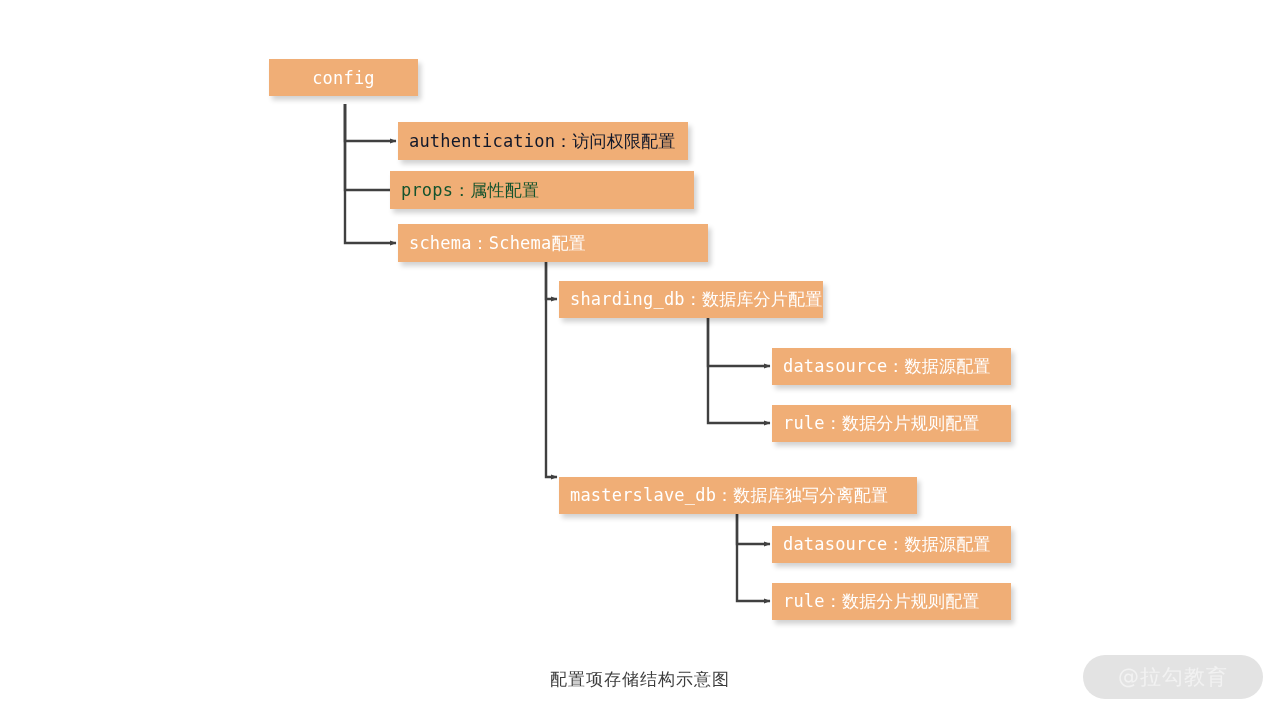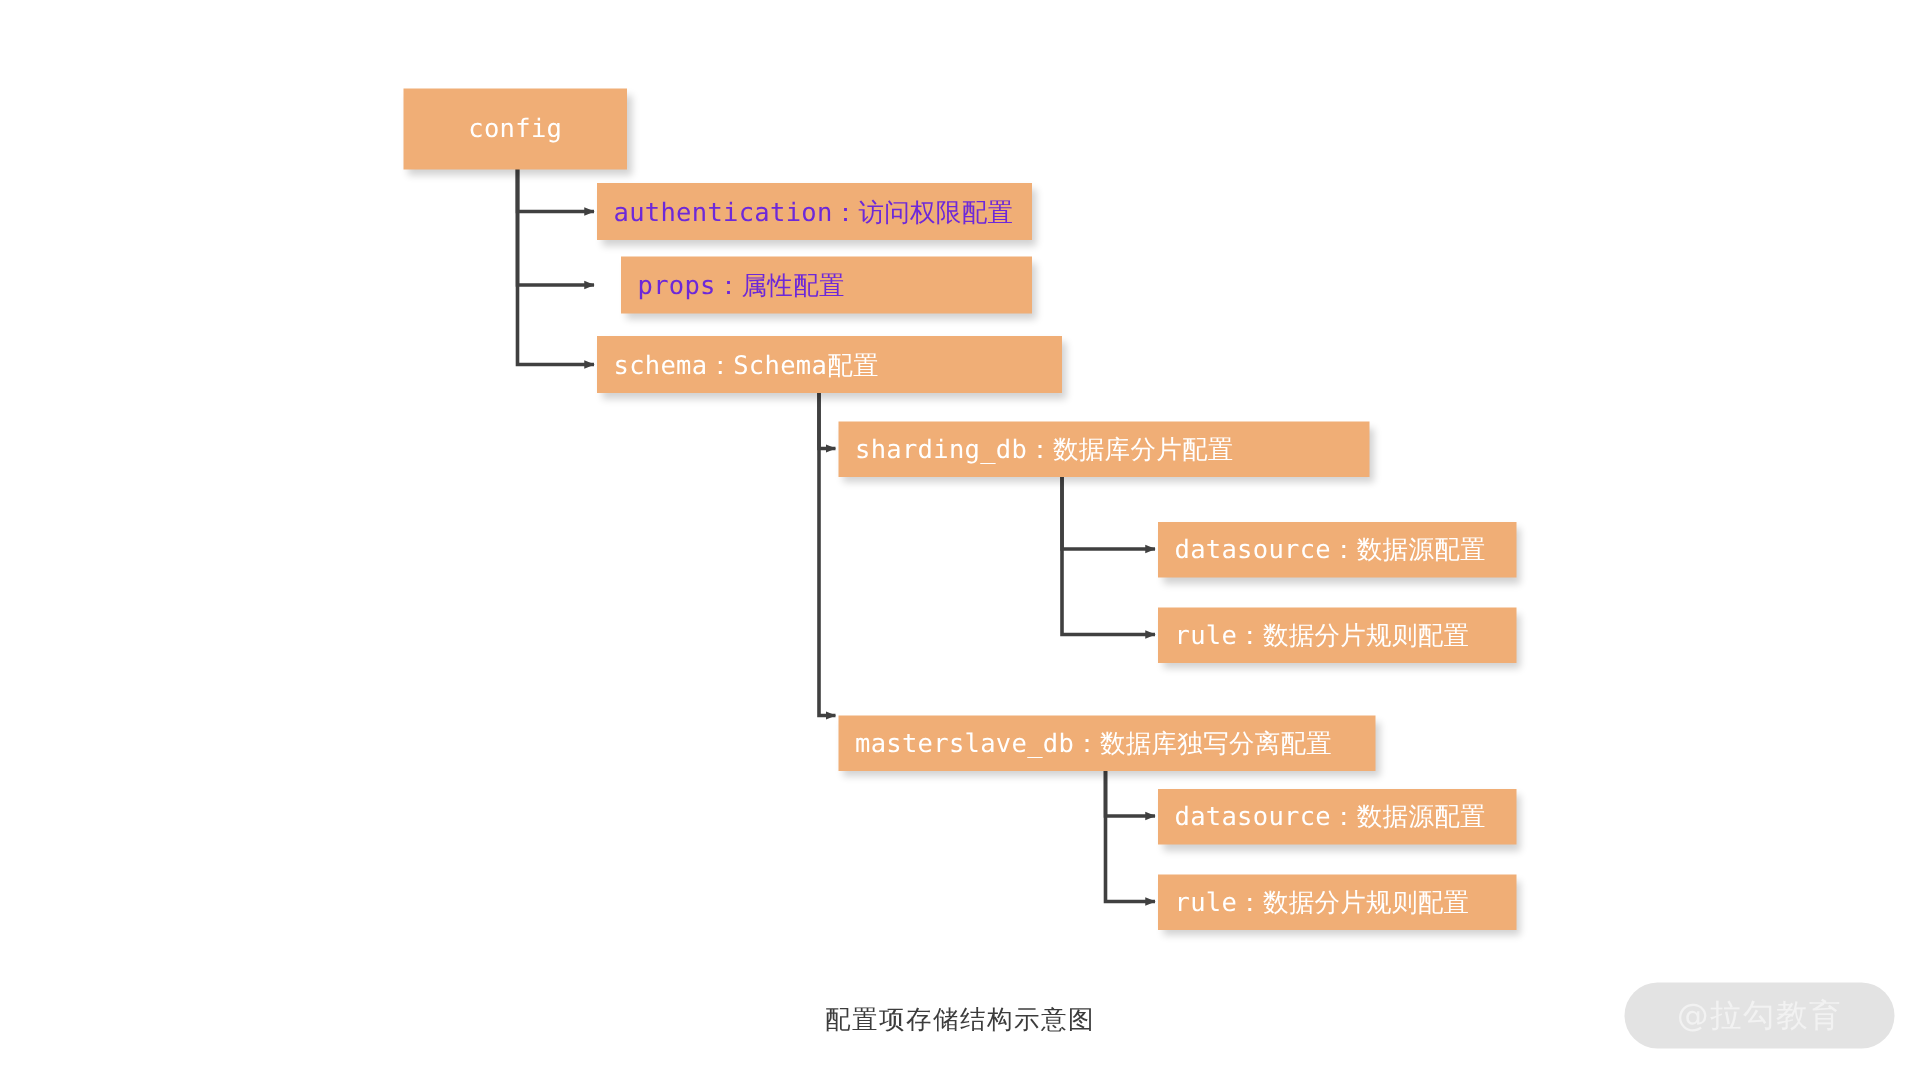--- a/index.html
+++ b/index.html
@@ -105,33 +105,33 @@
         <path d="M546,262 L546,299 L557,299" marker-end="url(#arrowhead)" stroke="#404040"></path>
         <path d="M546,262 L546,477 L557,477" marker-end="url(#arrowhead)" stroke="#404040"></path>
         <path d="M708,318 L708,366 L770,366" marker-end="url(#arrowhead)" stroke="#404040"></path>
         <path d="M708,318 L708,423 L770,423" marker-end="url(#arrowhead)" stroke="#404040"></path>
         <path d="M737,496 L737,544 L770,544" marker-end="url(#arrowhead)" stroke="#404040"></path>
         <path d="M737,496 L737,601 L770,601" marker-end="url(#arrowhead)" stroke="#404040"></path>
       </g>
   </svg>
 
   <div id="node-layer">
-      <div class="node center-text" style="left: 269px; top: 59px; width: 149px; height: 54px; background: rgb(240, 174, 118); color: rgb(255, 255, 255); text-align: right;">
+      <div class="node center-text" style="left: 269px; top: 59px; width: 149px; height: 37px; background: rgb(240, 174, 118); color: rgb(255, 255, 255); text-align: right;">
         <span>config</span>
       </div>
-      <div class="node left-text" style="left: 398px; top: 122px; width: 290px; height: 38px; background: rgb(240, 174, 118); color: #6d28d9;">
+      <div class="node left-text" style="left: 398px; top: 122px; width: 290px; height: 38px; background: rgb(240, 174, 118); color: #0f172a;">
         <span>authentication：访问权限配置</span>
       </div>
-      <div class="node left-text" style="left: 414px; top: 171px; width: 274px; height: 38px; background: rgb(240, 174, 118); color: #6d28d9;">
+      <div class="node left-text" style="left: 390px; top: 171px; width: 304px; height: 38px; background: rgb(240, 174, 118); color: #14532d;">
         <span>props：属性配置</span>
       </div>
       <div class="node left-text" style="left: 398px; top: 224px; width: 310px; height: 38px; background: rgb(240, 174, 118); color: rgb(255, 255, 255);">
         <span>schema：Schema配置</span>
       </div>
-      <div class="node left-text" style="left: 559px; top: 281px; width: 354px; height: 37px; background: rgb(240, 174, 118); color: rgb(255, 255, 255);">
+      <div class="node left-text" style="left: 559px; top: 281px; width: 264px; height: 37px; background: rgb(240, 174, 118); color: rgb(255, 255, 255);">
         <span>sharding_db：数据库分片配置</span>
       </div>
       <div class="node left-text" style="left: 772px; top: 348px; width: 239px; height: 37px; background: rgb(240, 174, 118); color: rgb(255, 255, 255);">
         <span>datasource：数据源配置</span>
       </div>
       <div class="node left-text" style="left: 772px; top: 405px; width: 239px; height: 37px; background: rgb(240, 174, 118); color: rgb(255, 255, 255);">
         <span>rule：数据分片规则配置</span>
       </div>
       <div class="node left-text" style="left: 559px; top: 477px; width: 358px; height: 37px; background: rgb(240, 174, 118); color: rgb(255, 255, 255);">
         <span>masterslave_db：数据库独写分离配置</span>

